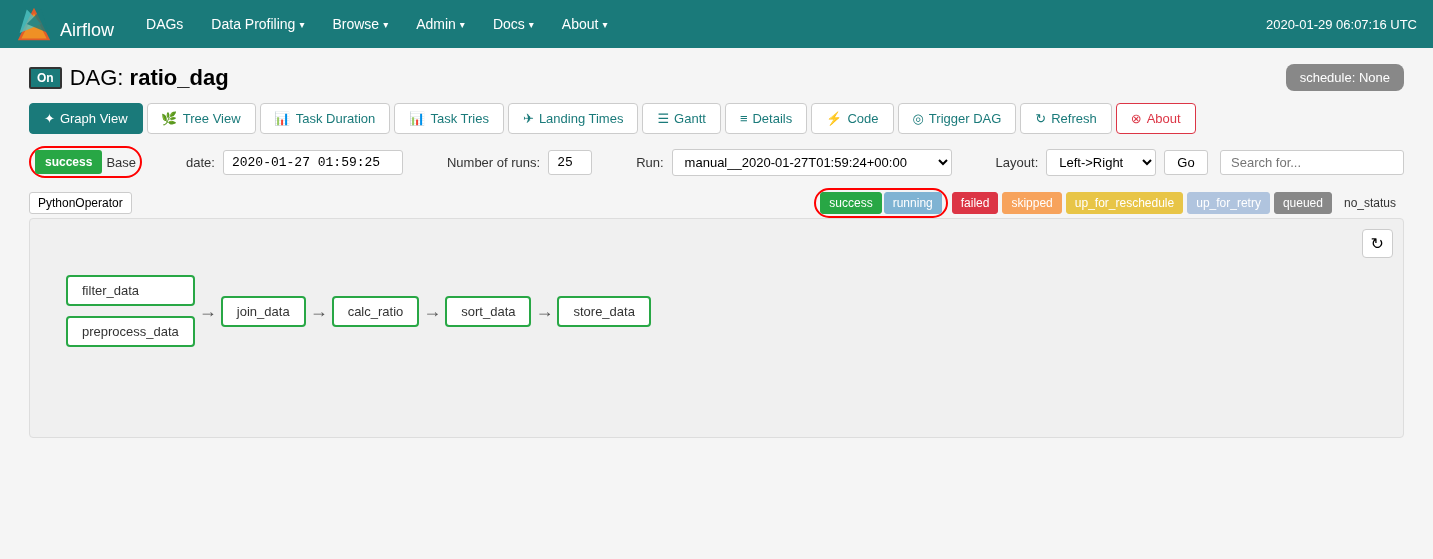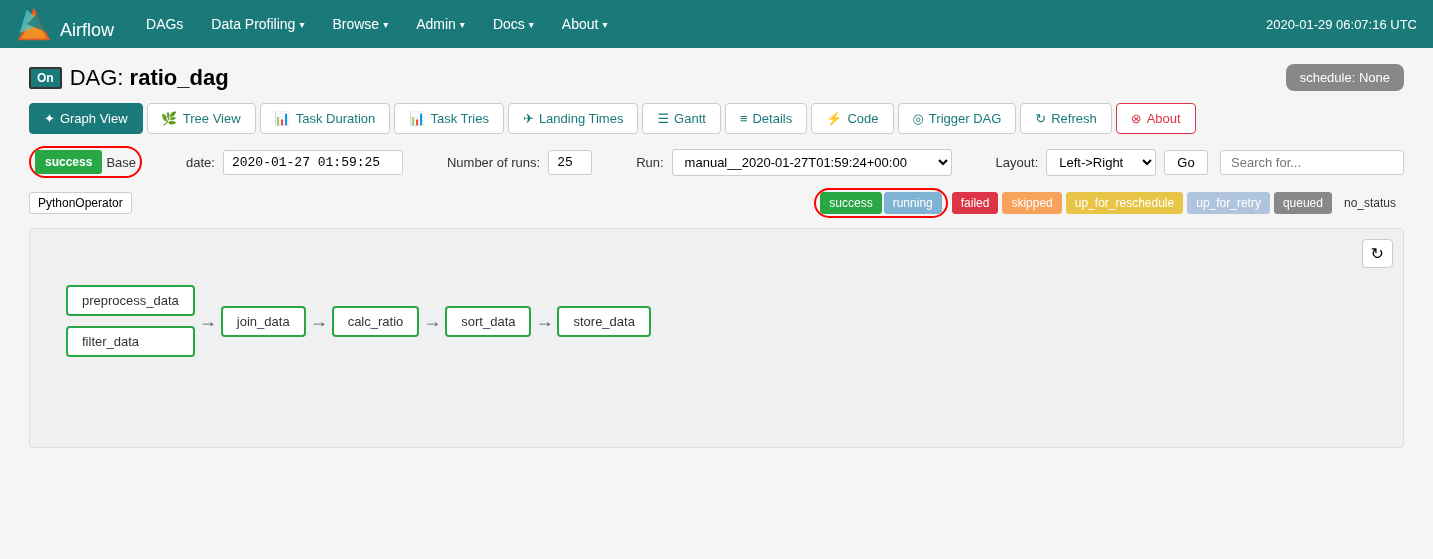--- a/index.html
+++ b/index.html
@@ -165,21 +165,20 @@
       font-size: 13px;
       width: 184px;
       margin-left: auto;
     }
 
     
     .legend-row {
       display: flex;
       align-items: center;
       justify-content: space-between;
-      margin-bottom: 10px;
     }
     .python-badge {
       border: 1px solid #ccc;
       border-radius: 3px;
       padding: 3px 8px;
       font-size: 12px;
       background: white;
     }
     .status-legend {
       display: flex;
@@ -409,22 +408,22 @@
       <span class="status-badge status-queued">queued</span>
       <span class="status-badge status-no">no_status</span>
     </div>
   </div>
 
   <div class="graph-area">
     <button class="graph-refresh-btn">↻</button>
     <div class="dag-nodes">
 
       <div class="node-group-left">
+        <div class="dag-node">filter_data</div>
         <div class="dag-node">preprocess_data</div>
-        <div class="dag-node">filter_data</div>
       </div>
 
       <span class="arrow">→</span>
 
       <div class="node-chain">
         <div class="dag-node">join_data</div>
         <span class="arrow">→</span>
         <div class="dag-node">calc_ratio</div>
         <span class="arrow">→</span>
         <div class="dag-node">sort_data</div>

